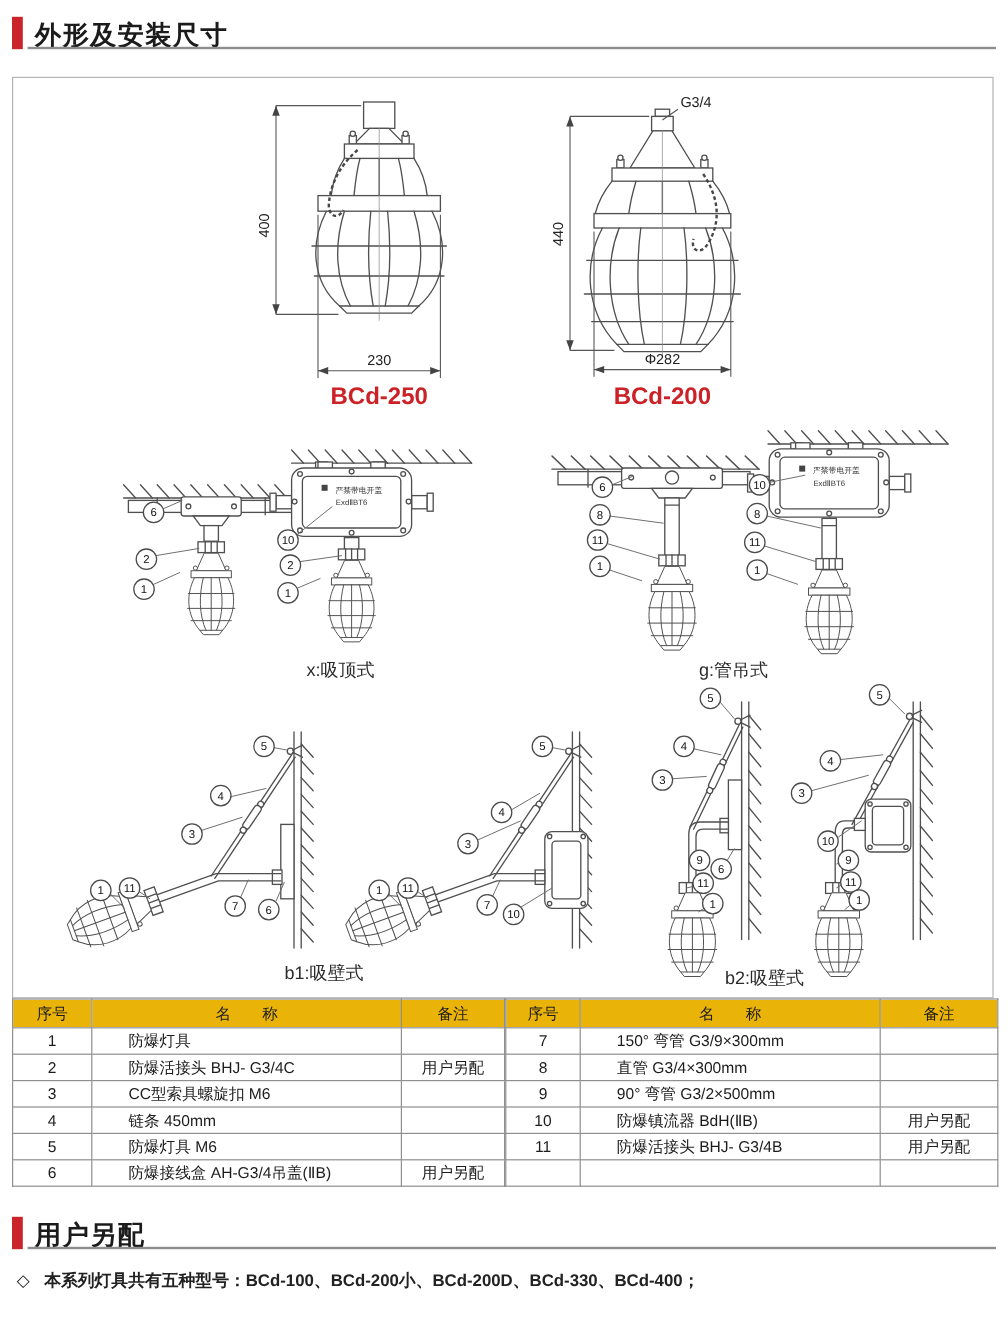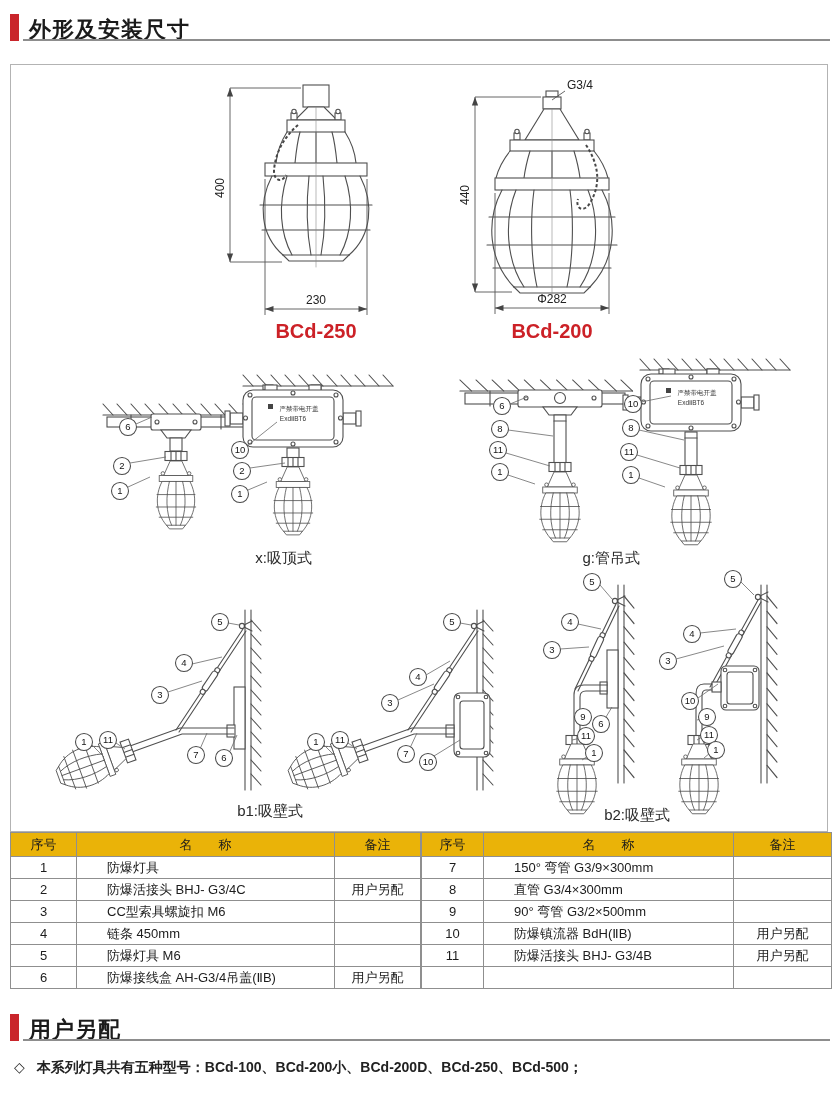--- a/index.html
+++ b/index.html
@@ -658,16 +658,16 @@
       </table>
   </div>
 
   <div class="sec" style="top:1014px">
     <div class="bar"></div>
     <div class="ttl">用户另配</div>
     <div class="rule"></div>
   </div>
 
   <div class="note" style="top:1059px">
-    <span class="d">◇</span><span>本系列灯具共有五种型号：BCd-100、BCd-200小、BCd-200D、BCd-250、BCd-500；</span>
+    <span class="d">◇</span><span>本系列灯具共有五种型号：BCd-100、BCd-200小、BCd-200D、BCd-330、BCd-400；</span>
   </div>
 
 </div>
 
 </body></html>

